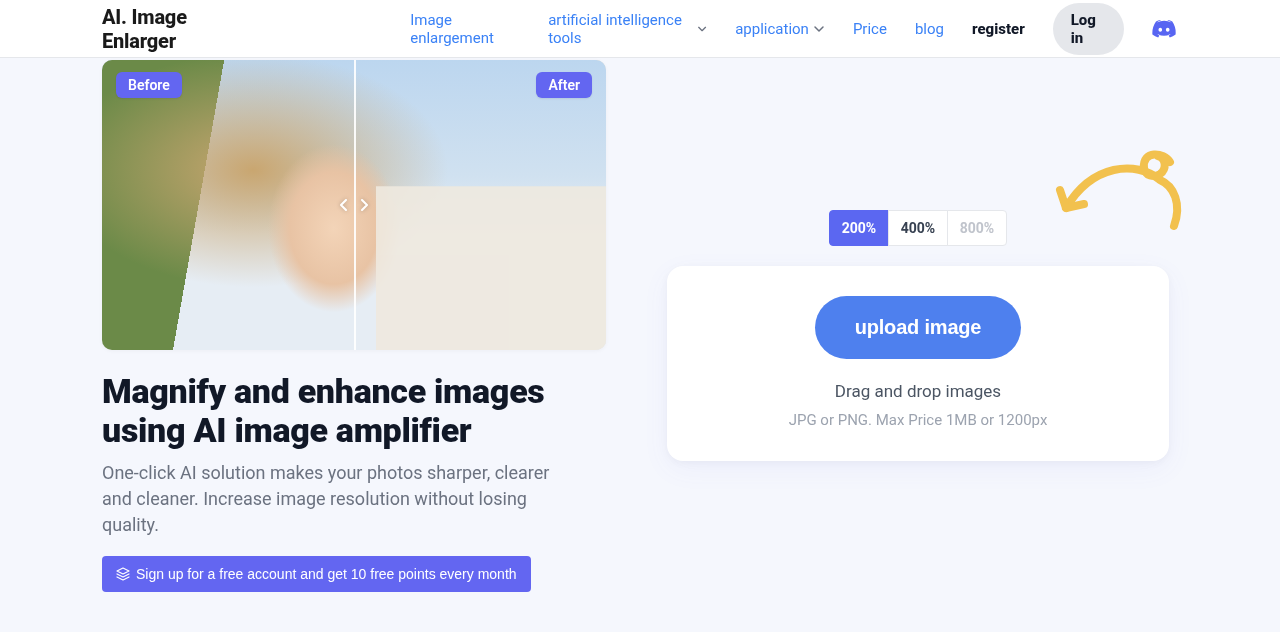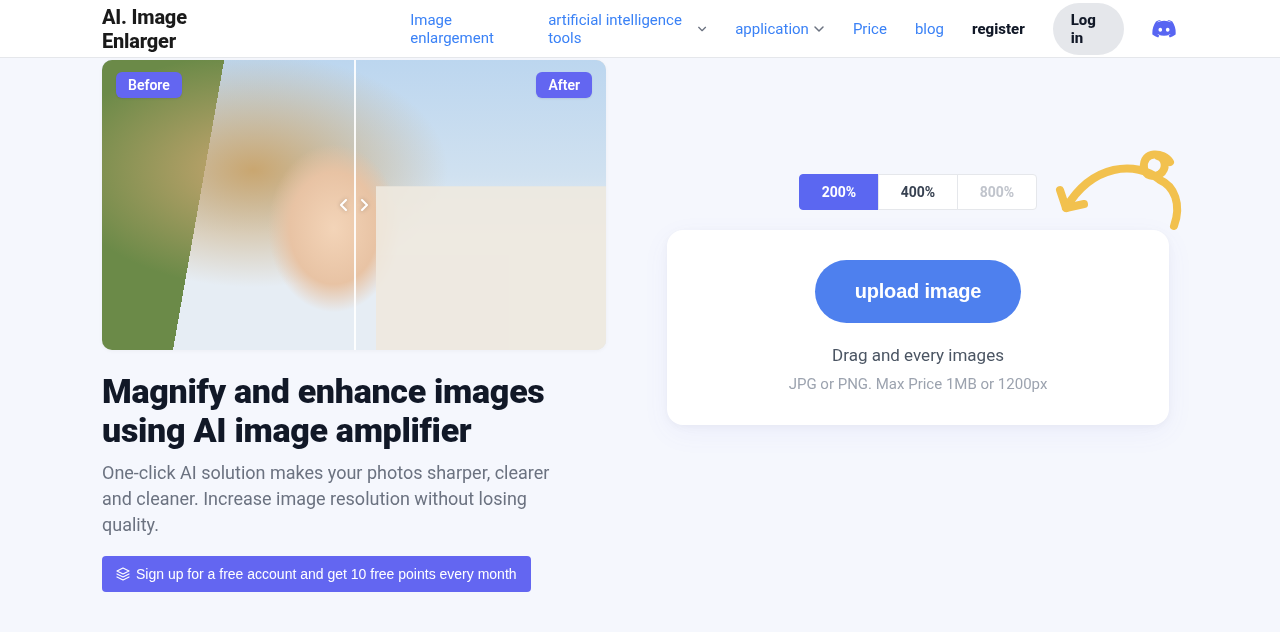--- a/index.html
+++ b/index.html
@@ -122,24 +122,25 @@
     display:inline-flex;align-items:center;gap:6px;
     background:#6366f1;color:#fff;font-size:14px;font-weight:500;
     padding:10px 14px;border-radius:4px;cursor:pointer;border:none;
   }
 
   
   .zoomtabs{
     display:flex;justify-content:center;margin-bottom:20px;
   }
   .ztab{
-    width:80px;height:36px;display:flex;align-items:center;justify-content:center;
+    width:60px;height:36px;display:flex;align-items:center;justify-content:center;
     border:1px solid var(--border);background:var(--white);
     font-size:14px;font-weight:700;color:#374151;cursor:pointer;
     margin-left:-1px;
+    margin-top:36px;
   }
   .ztab:first-child{border-top-left-radius:4px;border-bottom-left-radius:4px;margin-left:0;}
   .ztab:last-child{border-top-right-radius:4px;border-bottom-right-radius:4px;color:#c0c4cc;}
   .ztab.active{background:#5b67f1;color:#fff;border-color:#5b67f1;}
 
   .uploadcard{
     background:var(--white);
     border-radius:16px;
     box-shadow:0 8px 28px rgba(99,102,241,.06),0 2px 8px rgba(0,0,0,.04);
     padding:30px 30px 32px;
@@ -236,18 +237,18 @@
     </svg>
 
     <div class="zoomtabs">
       <div class="ztab active">200%</div>
       <div class="ztab">400%</div>
       <div class="ztab">800%</div>
     </div>
 
     <div class="uploadcard">
       <button class="btn-upload">upload image</button>
-      <div class="dnd">Drag and every images</div>
+      <div class="dnd">Drag and drop images</div>
       <div class="hint">JPG or PNG. Max Price 1MB or 1200px</div>
     </div>
   </div>
 
 </div>
 
 </body></html>

